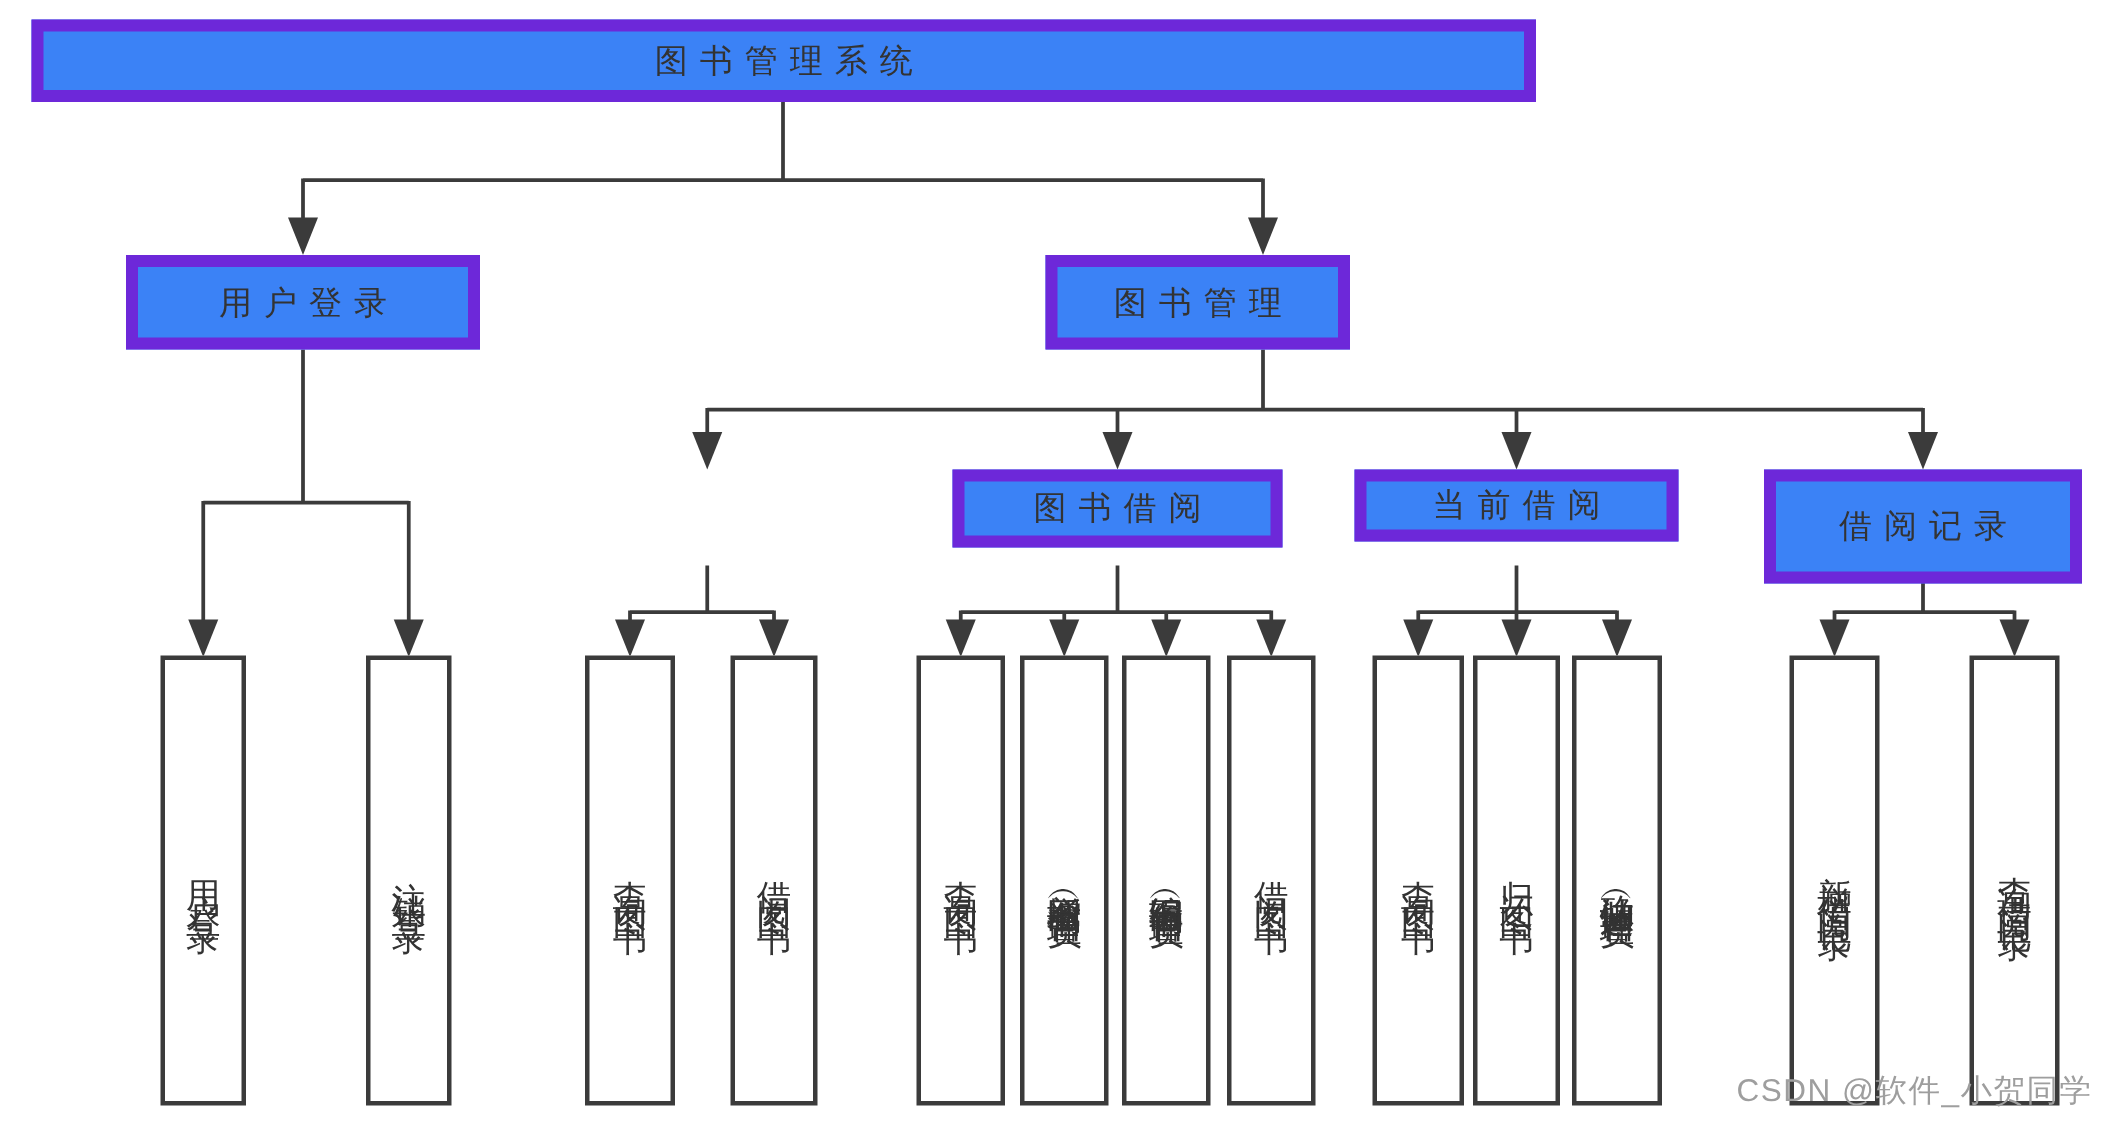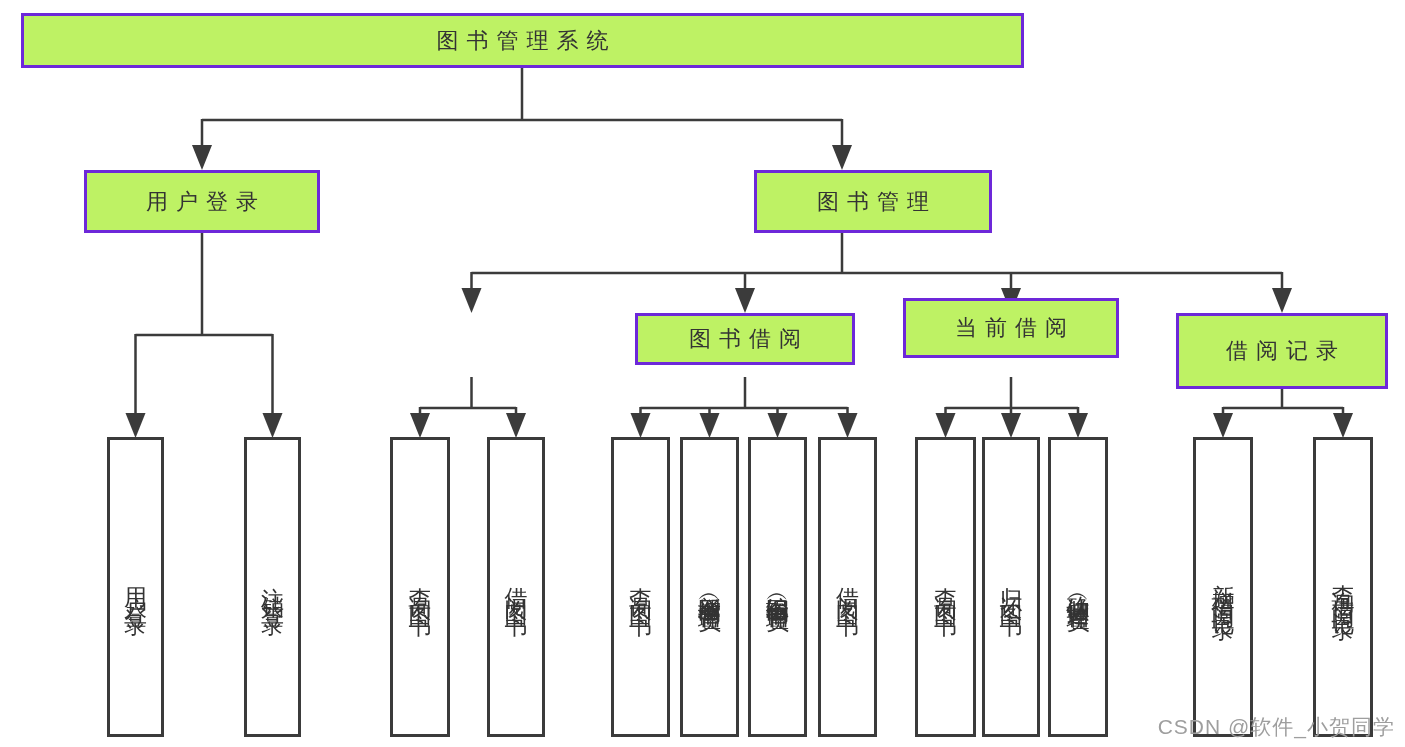--- a/index.html
+++ b/index.html
@@ -11,22 +11,22 @@
     font-family:"Liberation Sans", sans-serif;
     color:#333333;
   }
   .lines {
     position:absolute; left:0; top:0; width:1405px; height:747px;
     pointer-events:none;
   }
   .hbox {
     position:absolute;
     box-sizing:border-box;
-    border:3px solid #6d28d9;
-    background:#bef264;
+    border:8px solid #6d28d9;
+    background:#3b82f6;
     display:flex; align-items:center; justify-content:center;
     font-size:22px; letter-spacing:8px; text-indent:8px;
     white-space:nowrap;
     z-index:2;
   }
   .vbox {
     position:absolute;
     box-sizing:border-box;
     border:3px solid #3b3b3b;
     background:#ffffff;
@@ -110,24 +110,24 @@
       <polygon points="1001,413 1021,413 1011,438"></polygon>
       <polygon points="1068,413 1088,413 1078,438"></polygon>
       <polygon points="1213,413 1233,413 1223,438"></polygon>
       <polygon points="1333,413 1353,413 1343,438"></polygon>
     </g>
   </svg>
 
   <div class="hbox" style="left:21px;top:13px;width:1003px;height:55px">图书管理系统</div>
 
   <div class="hbox" style="left:84px;top:170px;width:236px;height:63px">用户登录</div>
-  <div class="hbox" style="left:754px;top:170px;width:238px;height:63px">图书管理</div>
+  <div class="hbox" style="left:697px;top:170px;width:203px;height:63px">图书管理</div>
 
   <div class="hbox" style="left:635px;top:313px;width:220px;height:52px">图书借阅</div>
-  <div class="hbox" style="left:903px;top:298px;width:216px;height:60px">当前借阅</div>
+  <div class="hbox" style="left:903px;top:313px;width:216px;height:48px">当前借阅</div>
   <div class="hbox" style="left:1176px;top:313px;width:212px;height:76px">借阅记录</div>
 
   <div class="vbox ls4" style="left:107px;top:437px;width:57px;height:300px">
     <span>用户登录</span>
   </div>
   <div class="vbox ls4" style="left:244px;top:437px;width:57px;height:300px">
     <span>注销登录</span>
   </div>
 
   <div class="vbox ls4" style="left:390px;top:437px;width:60px;height:300px">

